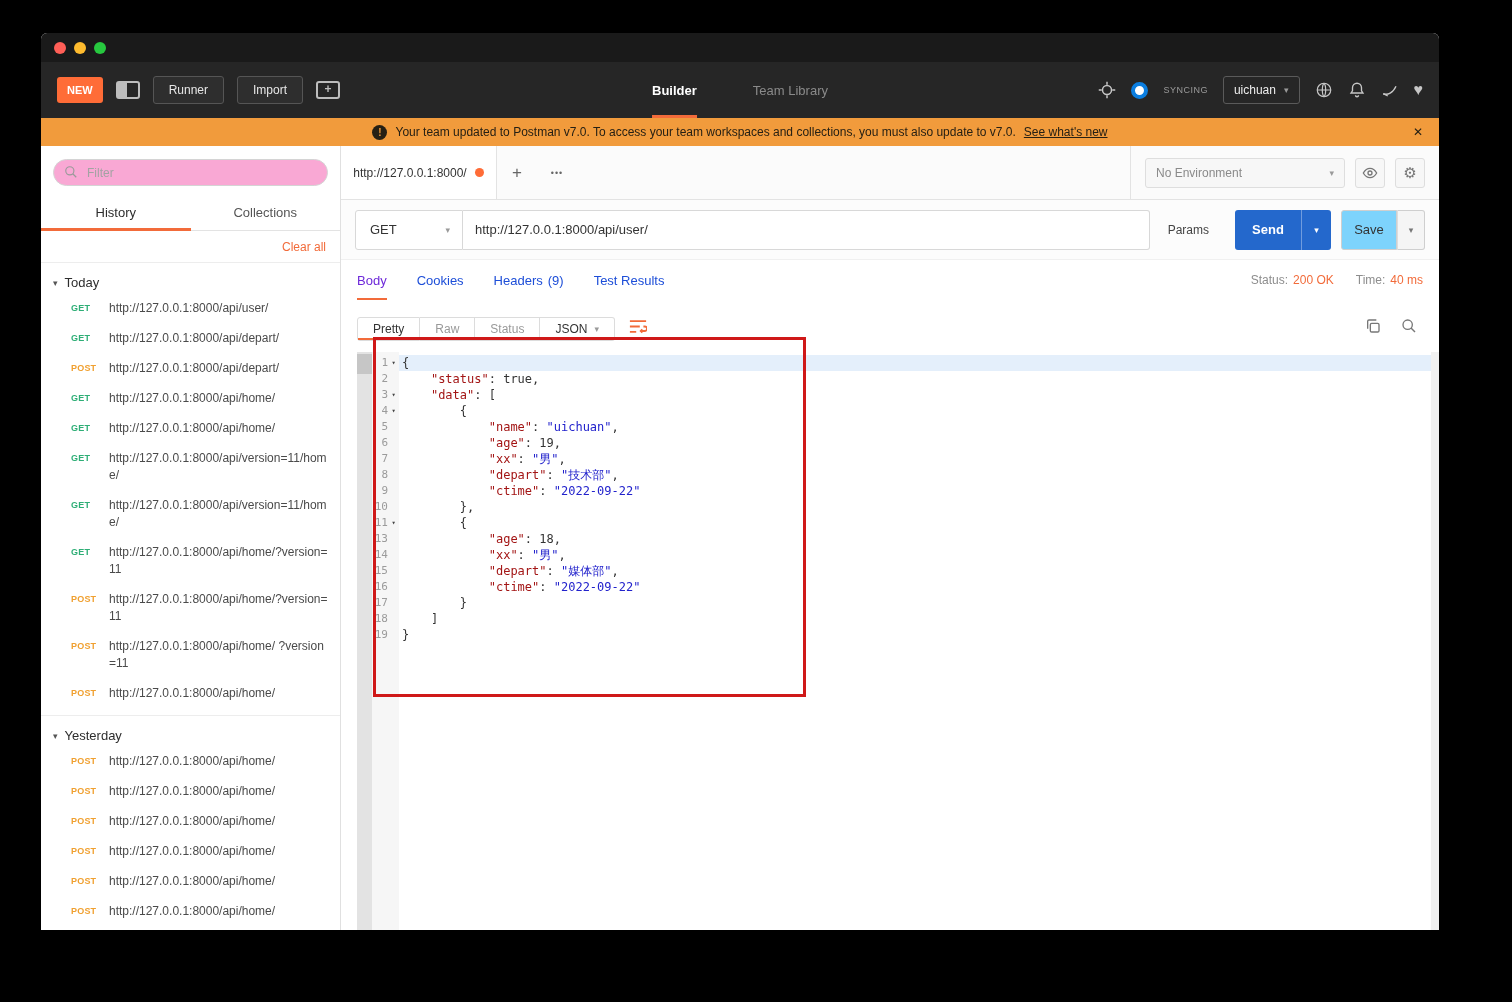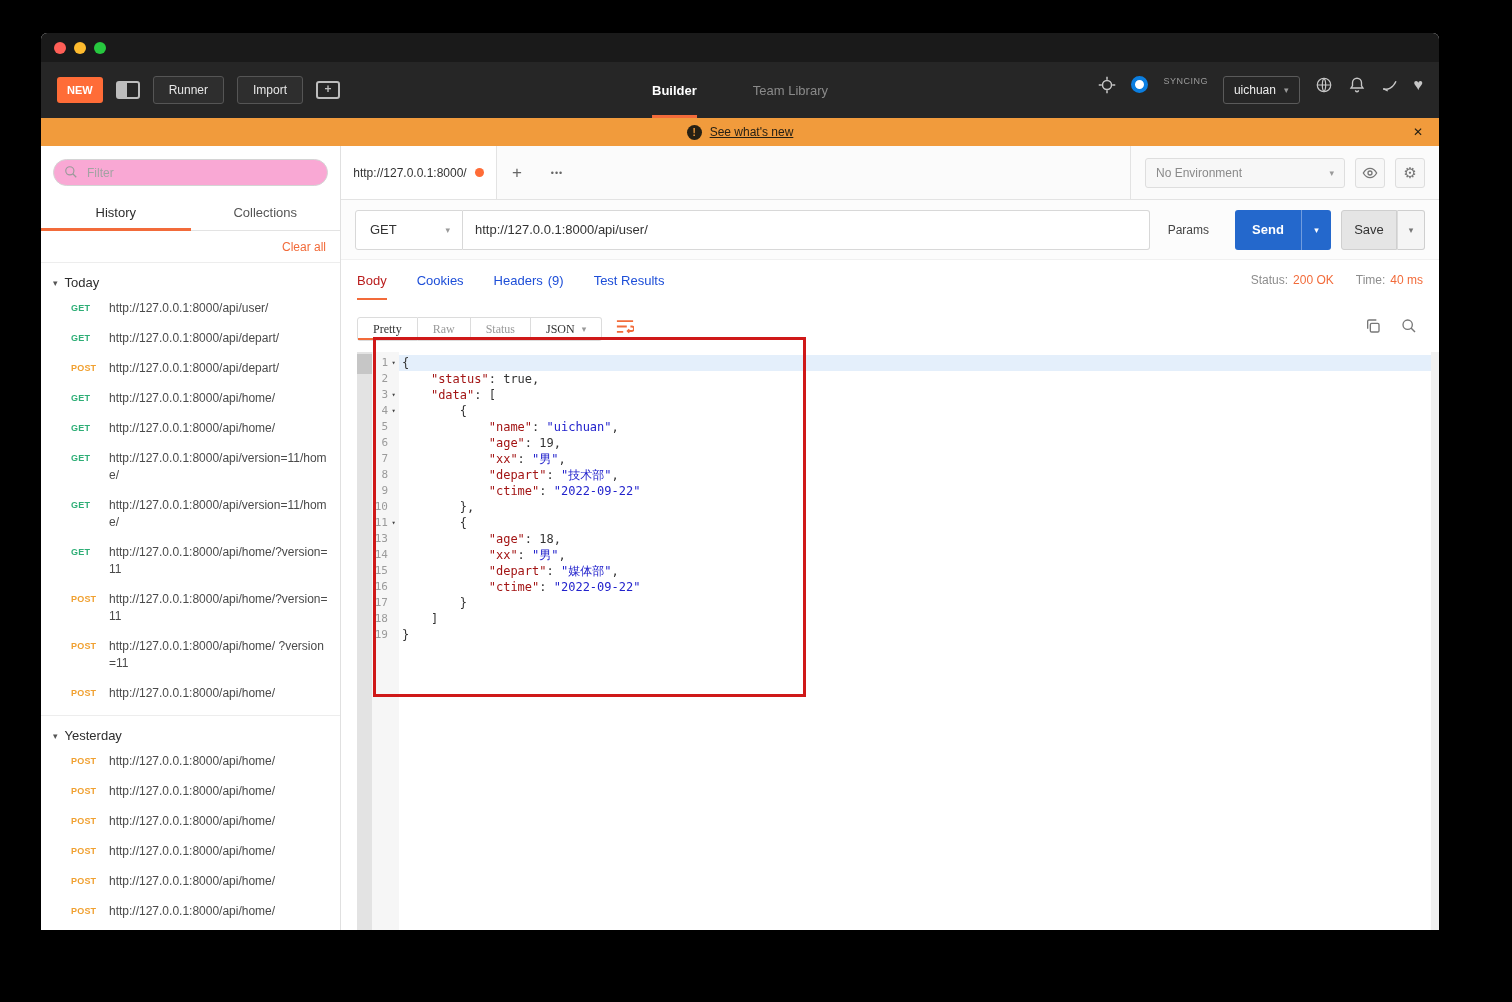--- a/index.html
+++ b/index.html
@@ -17,21 +17,21 @@
   .tb-left { display:flex; align-items:center; gap:13px; }
   .btn-new { background:#ff6c37; color:#fff; font-weight:700; font-size:11px; padding:7px 10px; border:none; border-radius:3px; font-family:inherit; }
   .icon-sidebar { width:24px; height:18px; border:2px solid #bdbdbd; border-radius:3px; display:flex; }
   .icon-sidebar .pane { width:9px; height:100%; background:#bdbdbd; }
   .btn-dark { background:#2e2e2e; border:1px solid #555; color:#e6e6e6; font-size:12px; padding:6px 15px; border-radius:3px; font-family:inherit; }
   .icon-newwin { width:24px; height:18px; border:2px solid #bdbdbd; border-radius:3px; color:#bdbdbd; font-size:12px; line-height:13px; text-align:center; font-weight:700; }
   .center-tabs { position:absolute; left:50%; transform:translateX(-50%); height:100%; display:flex; gap:56px; }
   .top-tab { display:flex; align-items:center; font-size:13px; height:100%; }
   .top-tab.active { color:#fff; font-weight:600; border-bottom:3px solid #f26b3a; padding-top:3px; }
   .top-tab.inactive { color:#8a8a8a; }
-  .tb-right { margin-left:auto; display:flex; align-items:flex-start; gap:15px; }
+  .tb-right { margin-left:auto; display:flex; align-items:center; gap:15px; }
   .sync-dot { width:17px; height:17px; border-radius:50%; border:4px solid #0b7ee0; background:#fff; }
   .syncing-label { font-size:9px; color:#9a9a9a; letter-spacing:.5px; }
   .user-btn { border:1px solid #5a5a5a; border-radius:3px; background:none; color:#ececec; font-size:12px; padding:6px 10px; display:flex; align-items:center; gap:8px; font-family:inherit; }
   .chev { font-size:9px; color:#9a9a9a; }
   .tb-icon { display:flex; align-items:center; color:#c6c6c6; }
   .heart-glyph { font-size:16px; color:#c6c6c6; }
 
   
   .banner { height:28px; background:#f19b3c; display:flex; align-items:center; justify-content:center; gap:8px; position:relative; flex:none; font-size:12px; color:#262014; }
   .banner-icon { width:15px; height:15px; border-radius:50%; background:#262014; color:#f19b3c; font-size:10px; font-weight:700; display:flex; align-items:center; justify-content:center; flex:none; }
@@ -78,34 +78,34 @@
 
   .request-row { height:60px; display:flex; align-items:center; padding:0 14px; border-bottom:1px solid #f0f0f0; background:#fcfcfc; flex:none; }
   .method-select { width:108px; height:40px; background:#fff; border:1px solid #d8d8d8; border-radius:3px 0 0 3px; display:flex; align-items:center; justify-content:space-between; padding:0 12px 0 14px; font-size:13px; color:#333; cursor:pointer; }
   .url-input { flex:1; height:40px; border:1px solid #d8d8d8; border-left:none; border-radius:0 3px 3px 0; background:#fff; display:flex; align-items:center; padding:0 12px; font-size:13px; color:#333; cursor:text; }
   .params-btn { border:none; background:none; font-size:12px; color:#444; padding:0 18px; height:40px; cursor:pointer; font-family:inherit; }
   .send-group, .save-group { display:flex; }
   .send-group { margin-left:8px; }
   .send-btn { width:66px; height:40px; background:#2468cc; color:#fff; border:none; border-radius:3px 0 0 3px; font-size:13px; font-weight:600; cursor:pointer; font-family:inherit; }
   .send-caret { width:30px; height:40px; background:#2468cc; border:none; border-left:1px solid rgba(255,255,255,.35); border-radius:0 3px 3px 0; color:#fff; font-size:9px; cursor:pointer; }
   .save-group { margin-left:10px; }
-  .save-btn { width:56px; height:40px; background:#e5e5e5; border:1px solid #cfcfcf; border-radius:3px 0 0 3px; font-size:13px; color:#333; cursor:pointer; font-family:inherit; }
+  .save-btn { width:56px; height:40px; background:#7dd3fc; border:1px solid #cfcfcf; border-radius:3px 0 0 3px; font-size:13px; color:#333; cursor:pointer; font-family:inherit; }
   .save-caret { width:28px; height:40px; background:#f5f5f5; border:1px solid #cfcfcf; border-left:1px solid #dcdcdc; border-radius:0 3px 3px 0; color:#777; font-size:9px; cursor:pointer; }
 
   .resp-meta-row { height:40px; display:flex; align-items:center; padding:0 16px; flex:none; background:#fff; }
   .resp-tab { font-size:13px; color:#1d4ed8; margin-right:30px; height:100%; display:flex; align-items:center; gap:5px; position:relative; cursor:pointer; }
-  .resp-tab.active { color:#b91c1c; }
+  .resp-tab.active { color:#6d28d9; }
   .resp-tab.active::after { content:""; position:absolute; left:0; right:0; bottom:0; height:2px; background:#f26b3a; }
   .resp-right { margin-left:auto; display:flex; align-items:center; gap:22px; font-size:12px; }
   .meta-label { color:#8d8d8d; }
   .meta-value { color:#f26b3a; margin-left:5px; }
 
   .view-row { height:52px; display:flex; align-items:center; padding:0 16px; flex:none; background:#fff; }
   .seg { display:flex; height:30px; }
-  .seg-btn { display:flex; align-items:center; justify-content:center; border:1px solid #dcdcdc; border-left:none; background:#fff; font-size:12px; color:#999; padding:0 15px; cursor:pointer; position:relative; gap:7px; font-family:Liberation Serif, serif;margin-top:6px; }
+  .seg-btn { display:flex; align-items:center; justify-content:center; border:1px solid #dcdcdc; border-left:none; background:#fff; font-size:12px; color:#999; padding:0 15px; cursor:pointer; position:relative; gap:7px; font-family:Liberation Sans, sans-serif;margin-top:6px; }
   .seg-btn:first-child { border-left:1px solid #dcdcdc; border-radius:3px 0 0 3px; }
   .seg-btn.active { color:#333; }
   .seg-btn.active::after { content:""; position:absolute; left:0; right:0; bottom:0; height:2px; background:#f26b3a; }
   .seg-json { color:#333; border-radius:0 3px 3px 0; }
   .wrap-icon { margin-left:14px; display:flex; cursor:pointer; }
   .view-right { margin-left:auto; display:flex; gap:20px; align-items:center; margin-right:6px; }
   .view-right span { display:flex; cursor:pointer; }
 
   
   .code-area { flex:1; position:relative; font-family:"DejaVu Sans Mono", monospace; font-size:12px; overflow:hidden;
@@ -187,20 +187,21 @@
             <path d="M3 17C9 19 16 16 20 7"></path>
             <path d="M3 17l6 3"></path>
           </svg>
       </span>
       <span class="heart-glyph">♥</span>
     </div>
   </div>
 
   <div class="banner">
     <span class="banner-icon">!</span>
+    <span>Your team updated to Postman v7.0. To access your team workspaces and collections, you must also update to v7.0.</span>
     <a class="banner-link">See what's new</a>
     <span class="banner-close">✕</span>
   </div>
 
   <div class="content">
 
     <aside class="sidebar">
       <div class="filter-wrap">
         <span class="search-glyph">
           <svg width="14" height="14" viewBox="0 0 24 24" fill="none" stroke="#9a9a9a" stroke-width="2">

